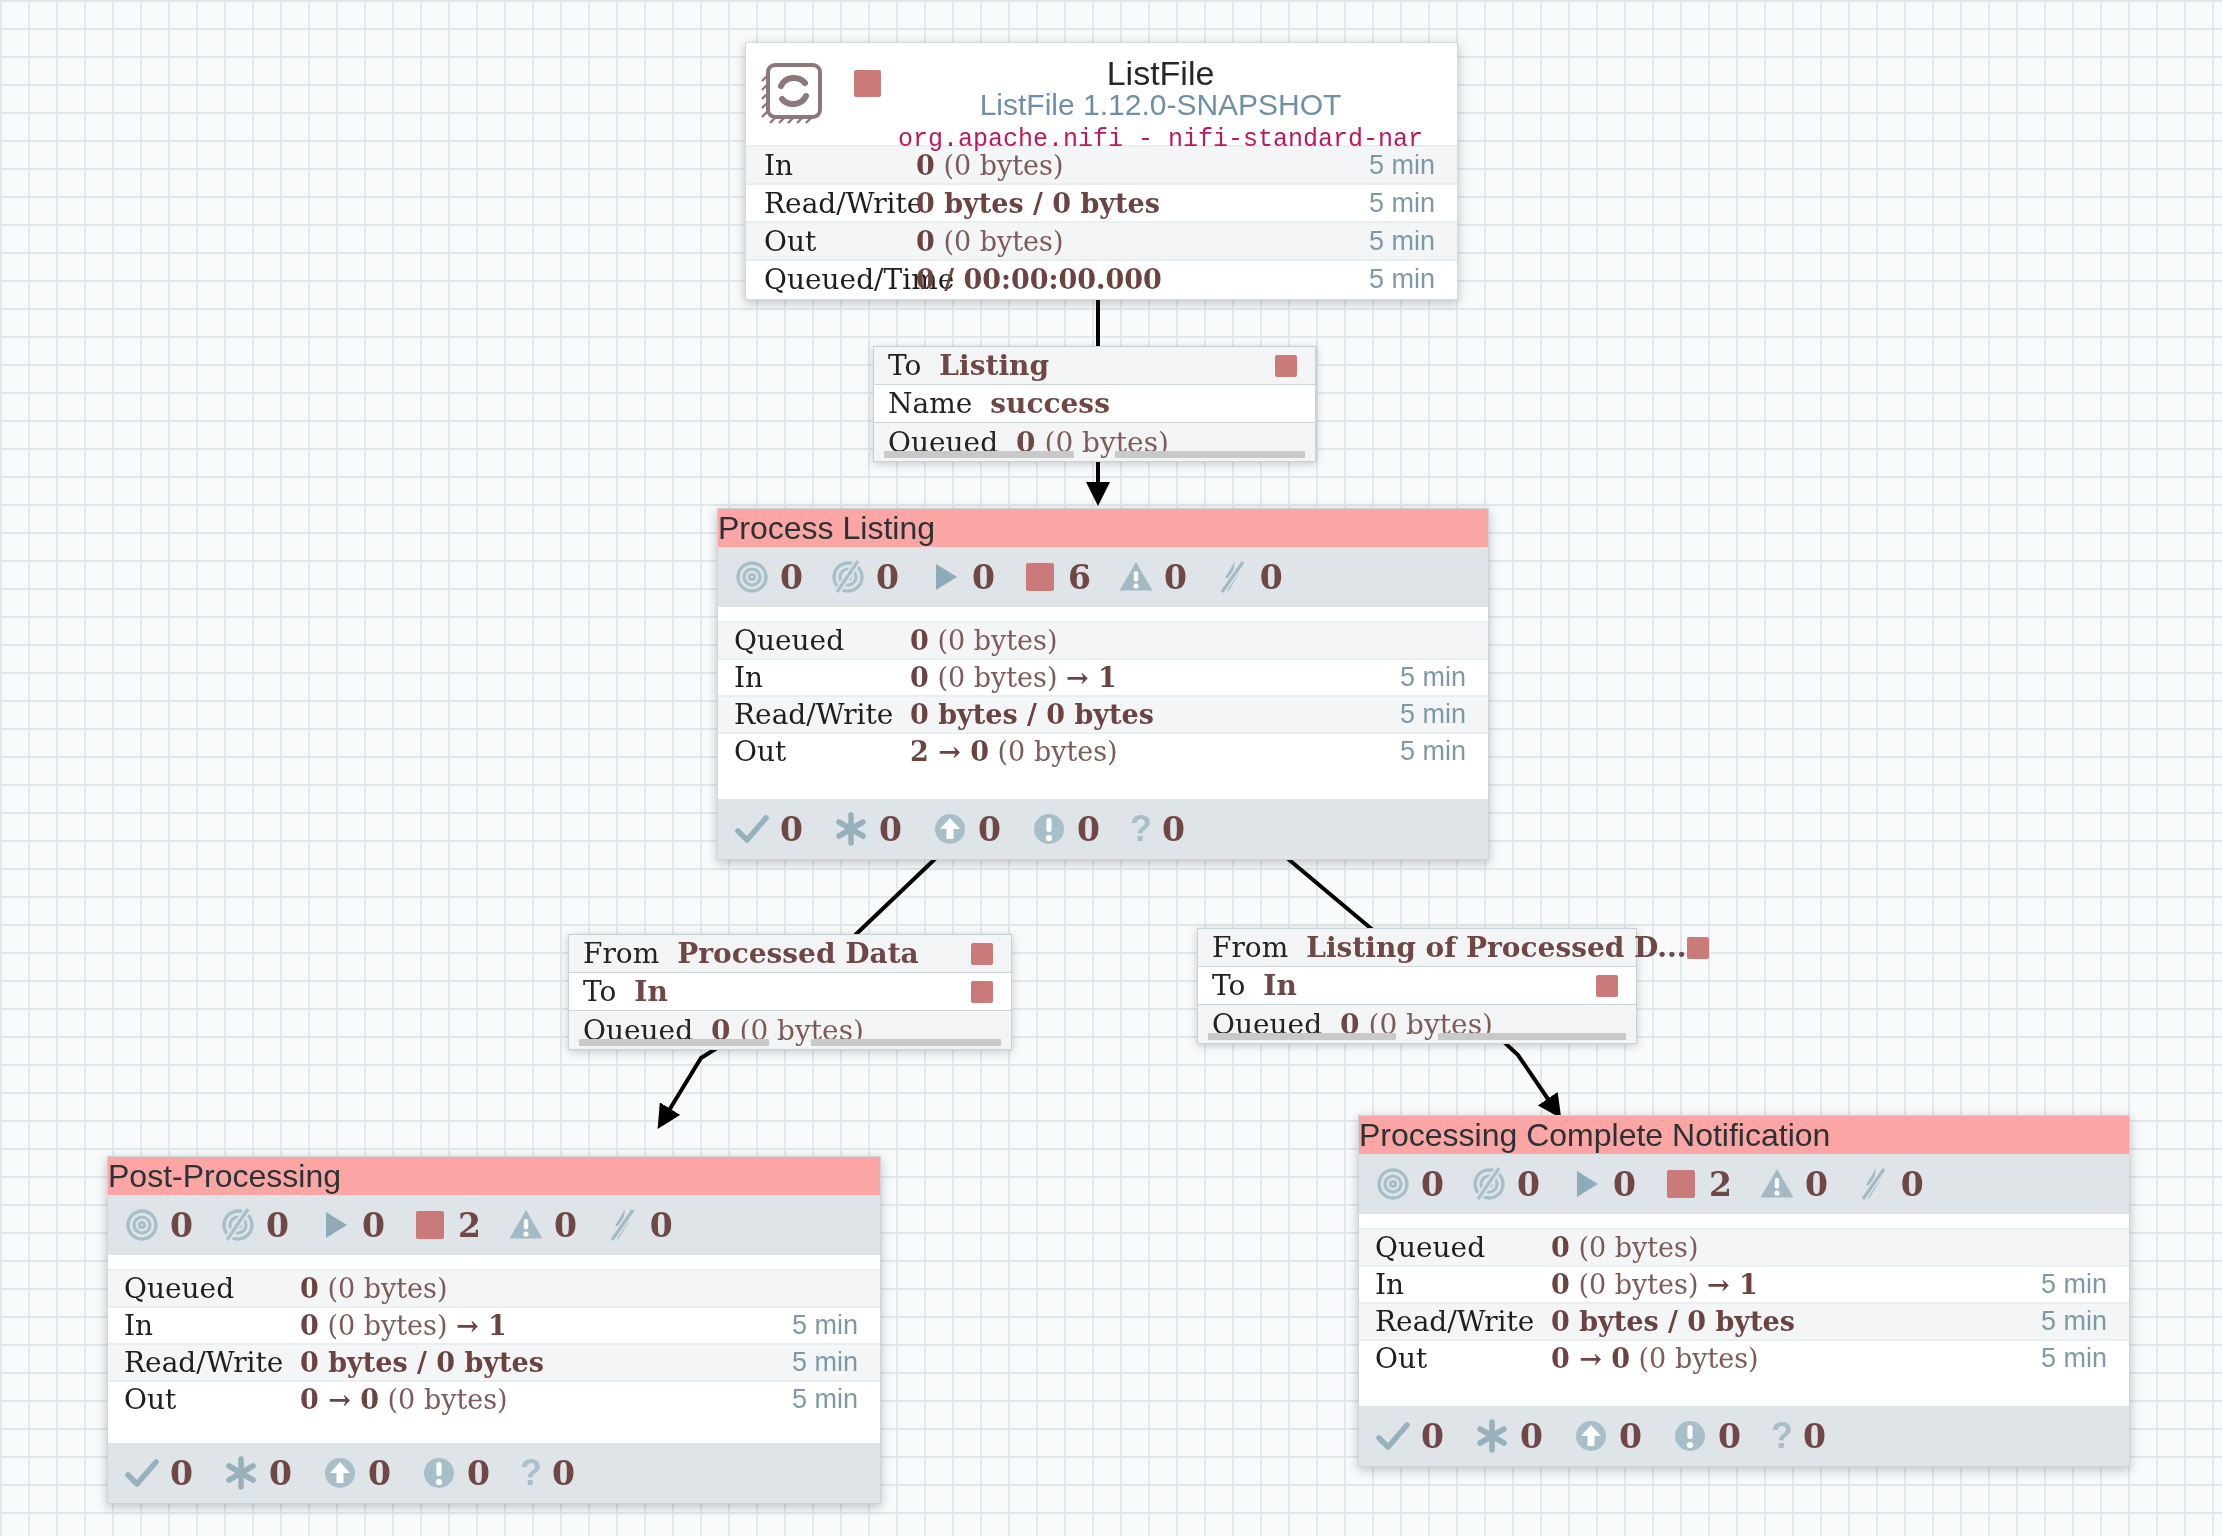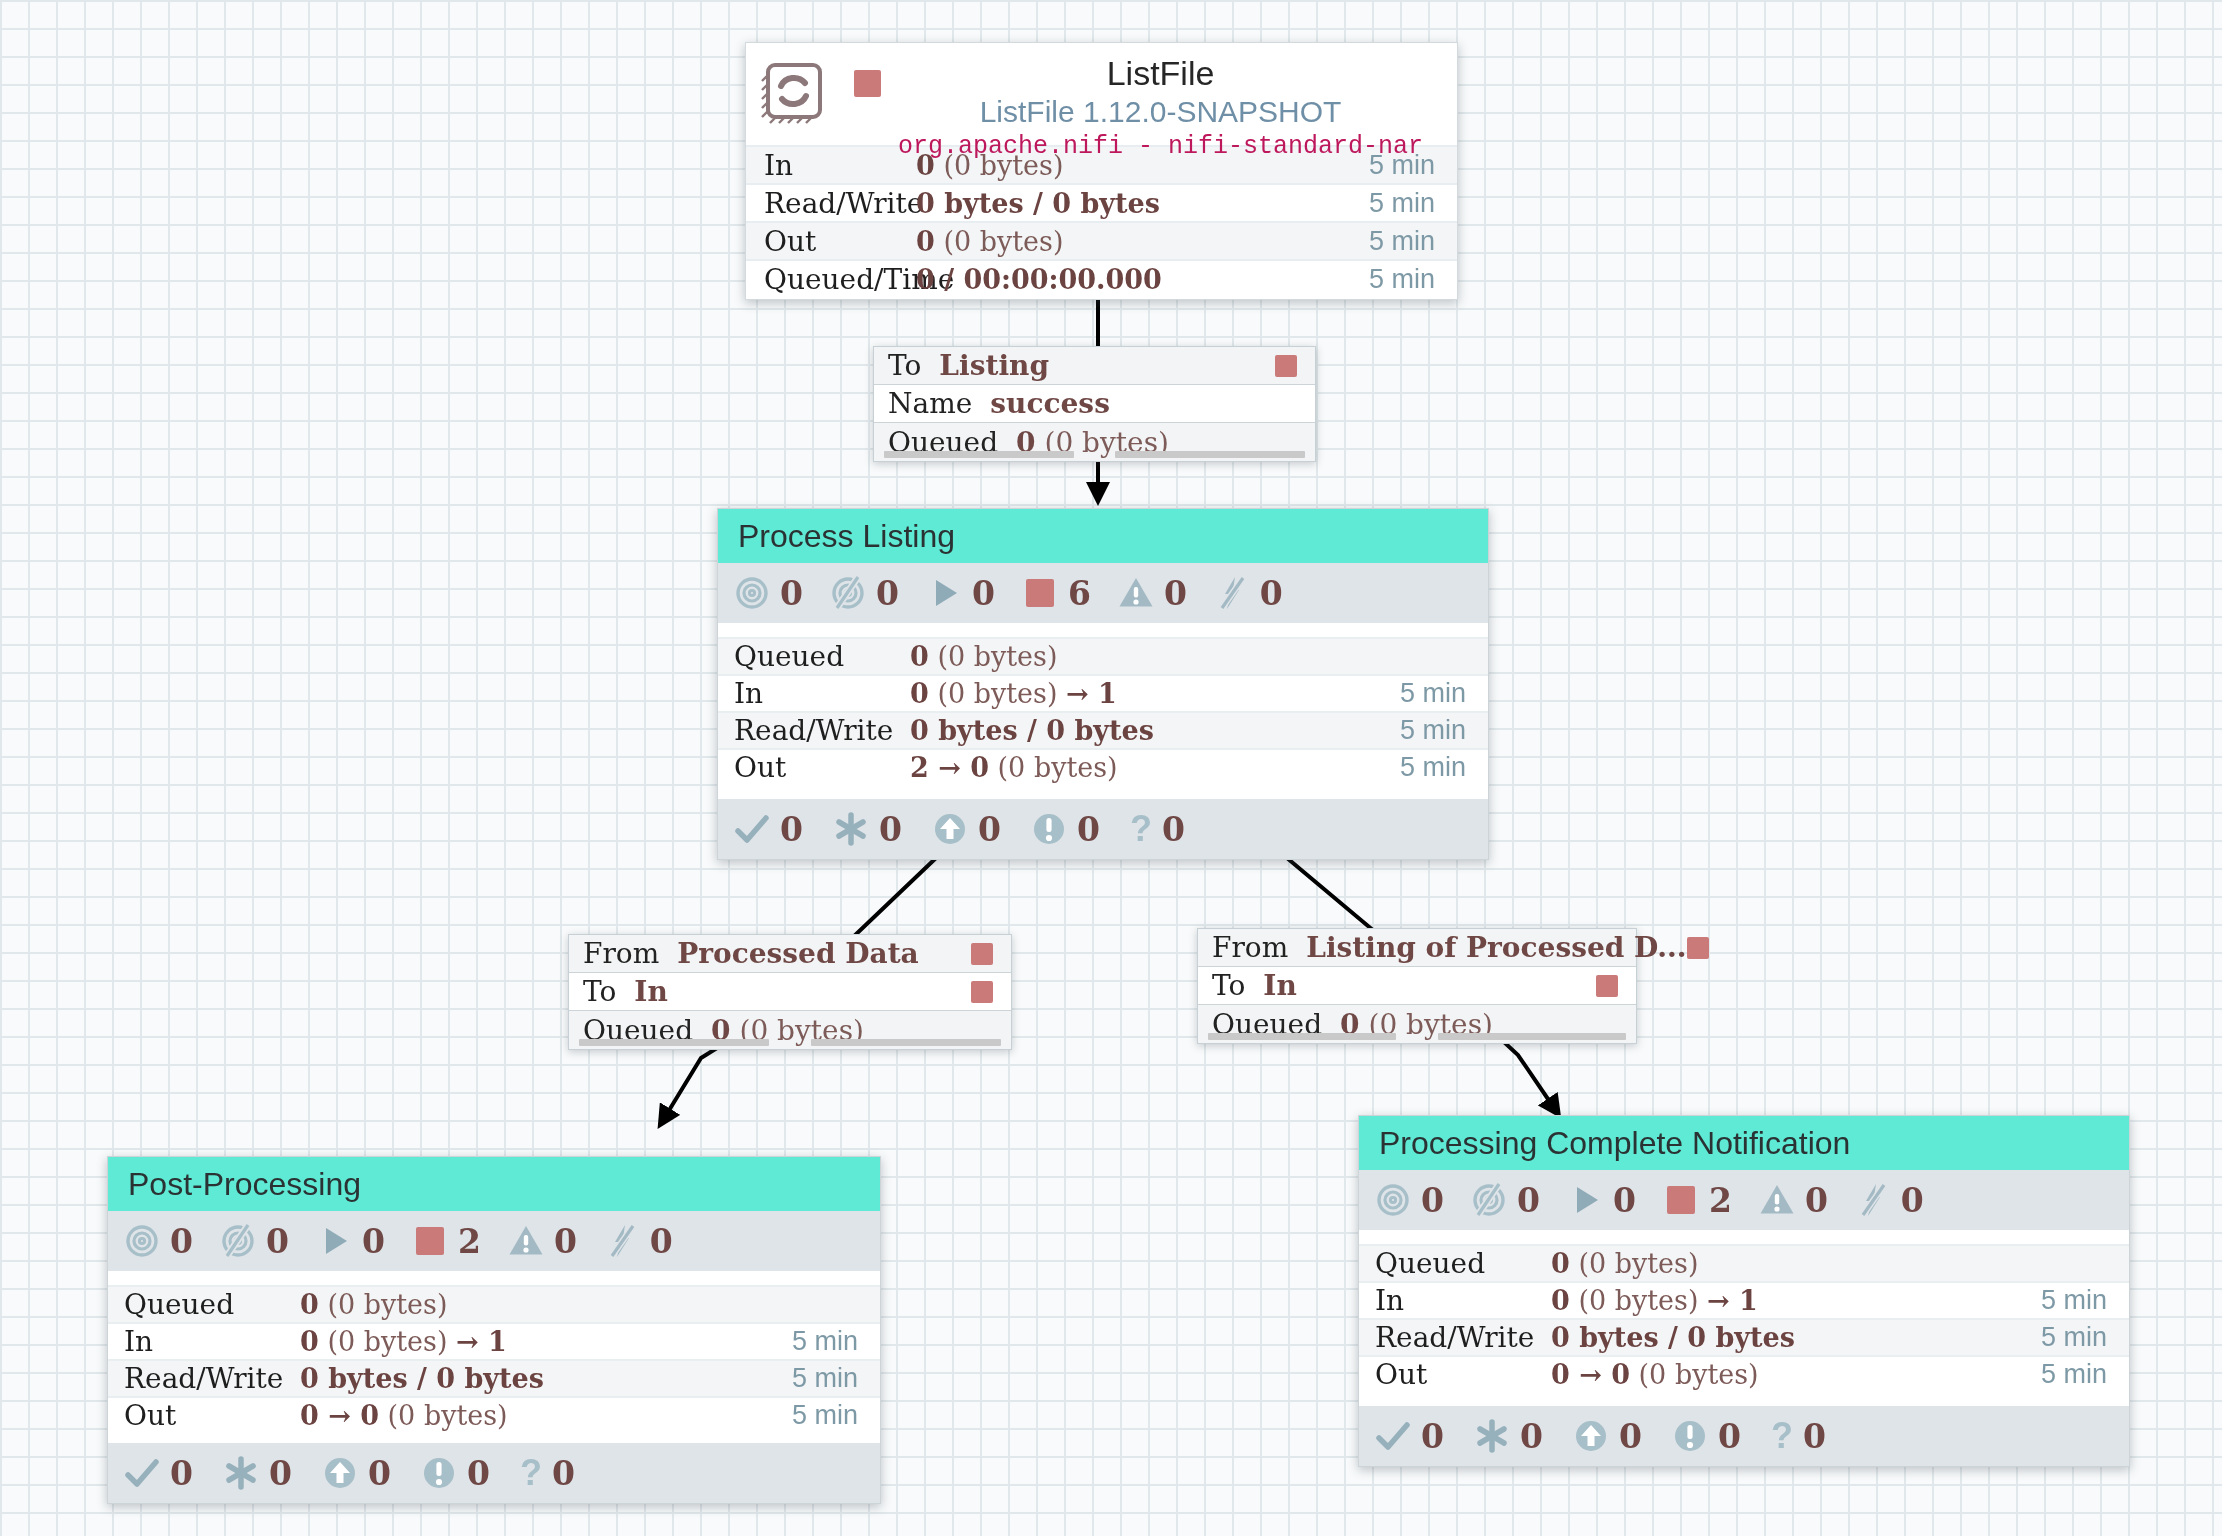--- a/index.html
+++ b/index.html
@@ -17,38 +17,38 @@
         box-shadow:0 3px 10px rgba(55,65,75,.30);}
 
   
   .proc{border:1px solid #d3dadd;}
   .proc-header{height:102px;position:relative;background:#fff;text-align:center;}
   .proc-icon{position:absolute;left:14px;top:18px;width:66px;height:66px;}
   .state-square{position:absolute;left:108px;top:27px;width:27px;height:27px;
                 background:#c97a79;border-radius:2px;}
   .proc-titles{position:absolute;left:152px;top:9px;line-height:1;}
   .proc-title{font-size:34px;font-weight:500;color:#262626;display:block;margin-top:4px;}
-  .proc-type{font-size:30px;color:#6f8fa7;display:block;margin-top:7px;}
+  .proc-type{font-size:30px;color:#6f8fa7;display:block;}
   .proc-bundle{font-size:25px;color:#be185d;display:block;margin-top:7px;font-family:Liberation Mono, monospace;}
 
   .prow{height:38px;box-sizing:border-box;display:flex;align-items:center;
         padding:0 22px 0 18px;border-top:2px solid #e7edf0;background:#fff;}
   .prow.alt{background:#f3f5f6;}
   .rlabel{font-family:"DejaVu Serif",serif;font-size:28px;color:#1e1e1e;
           width:152px;flex:none;}
   .g .rlabel{width:176px;}
   .rvalue{font-family:"DejaVu Serif",serif;font-size:27px;flex:1;white-space:nowrap;}
   .vb{font-weight:bold;color:#6b4341;}
   .vl{font-weight:normal;color:#7d5b58;}
   .rtime{font-size:27px;color:#7e99a6;flex:none;}
 
   
   .group{border:1px solid #ccd4d8;display:flex;flex-direction:column;}
-  .g-header{height:54px;flex:none;background:#5eead4;display:flex;align-items:center;
-            padding-left:20px;}
+  .g-header{height:38px;flex:none;background:#fca5a5;display:flex;align-items:center;
+            }
   .g-title{font-size:32px;font-weight:500;color:#2b3234;}
   .g-status{height:60px;flex:none;background:#dfe4e8;display:flex;align-items:center;
             gap:27px;padding-left:16px;}
   .sitem{display:flex;align-items:center;gap:10px;}
   .sicon{width:36px;height:36px;flex:none;}
   .scount{font-family:"DejaVu Serif",serif;font-weight:bold;font-size:33px;color:#6f4846;}
   .g-body{flex:1;background:#fff;padding-top:14px;}
   .grow{height:37px;box-sizing:border-box;display:flex;align-items:center;
         padding:0 22px 0 16px;border-top:2px solid #e9eef0;background:#fff;}
   .grow.alt{background:#f3f5f6;}

